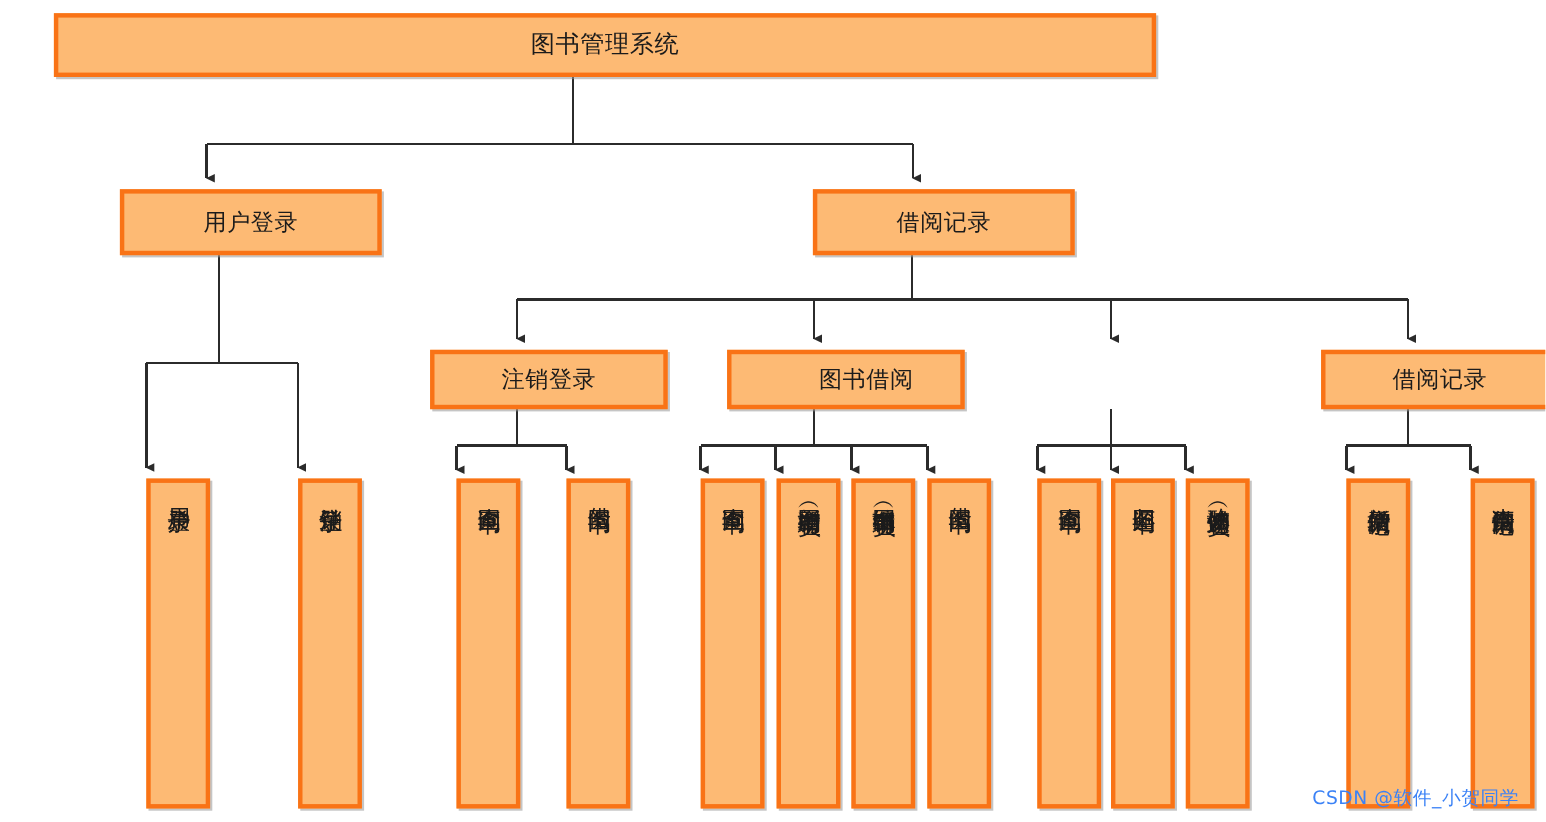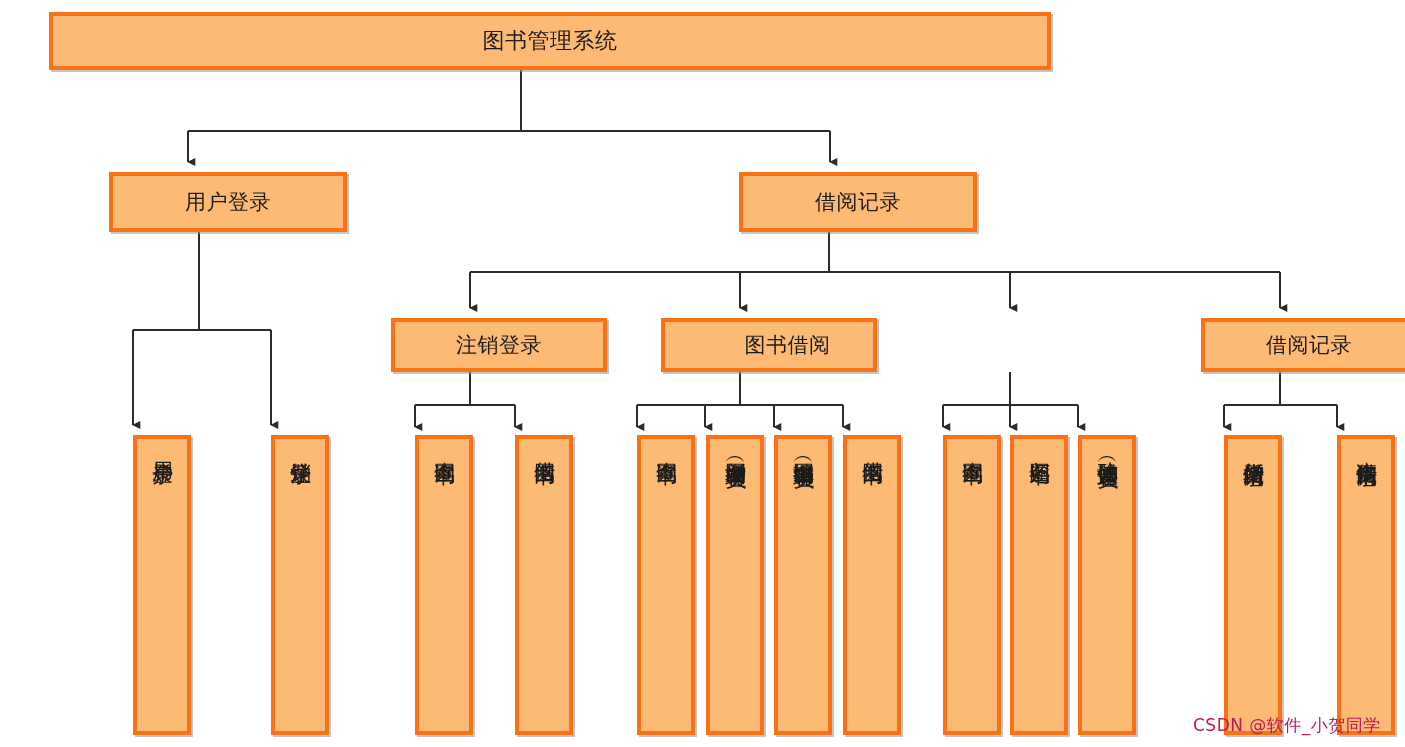--- a/index.html
+++ b/index.html
@@ -62,21 +62,21 @@
   .node.vert .node-label {
     writing-mode: vertical-rl;
     text-orientation: upright;
     font-size: 21px;
     line-height: 1.12;
     letter-spacing: 1px;
     white-space: nowrap;
   }
   .watermark {
     position: absolute;
-    color: #be185d;
+    color: #3b82f6;
     font-size: 17px;
     white-space: nowrap;
     letter-spacing: 0.5px;
   }
 </style>
 </head>
 <body>
 
 <div id="canvas">
 

